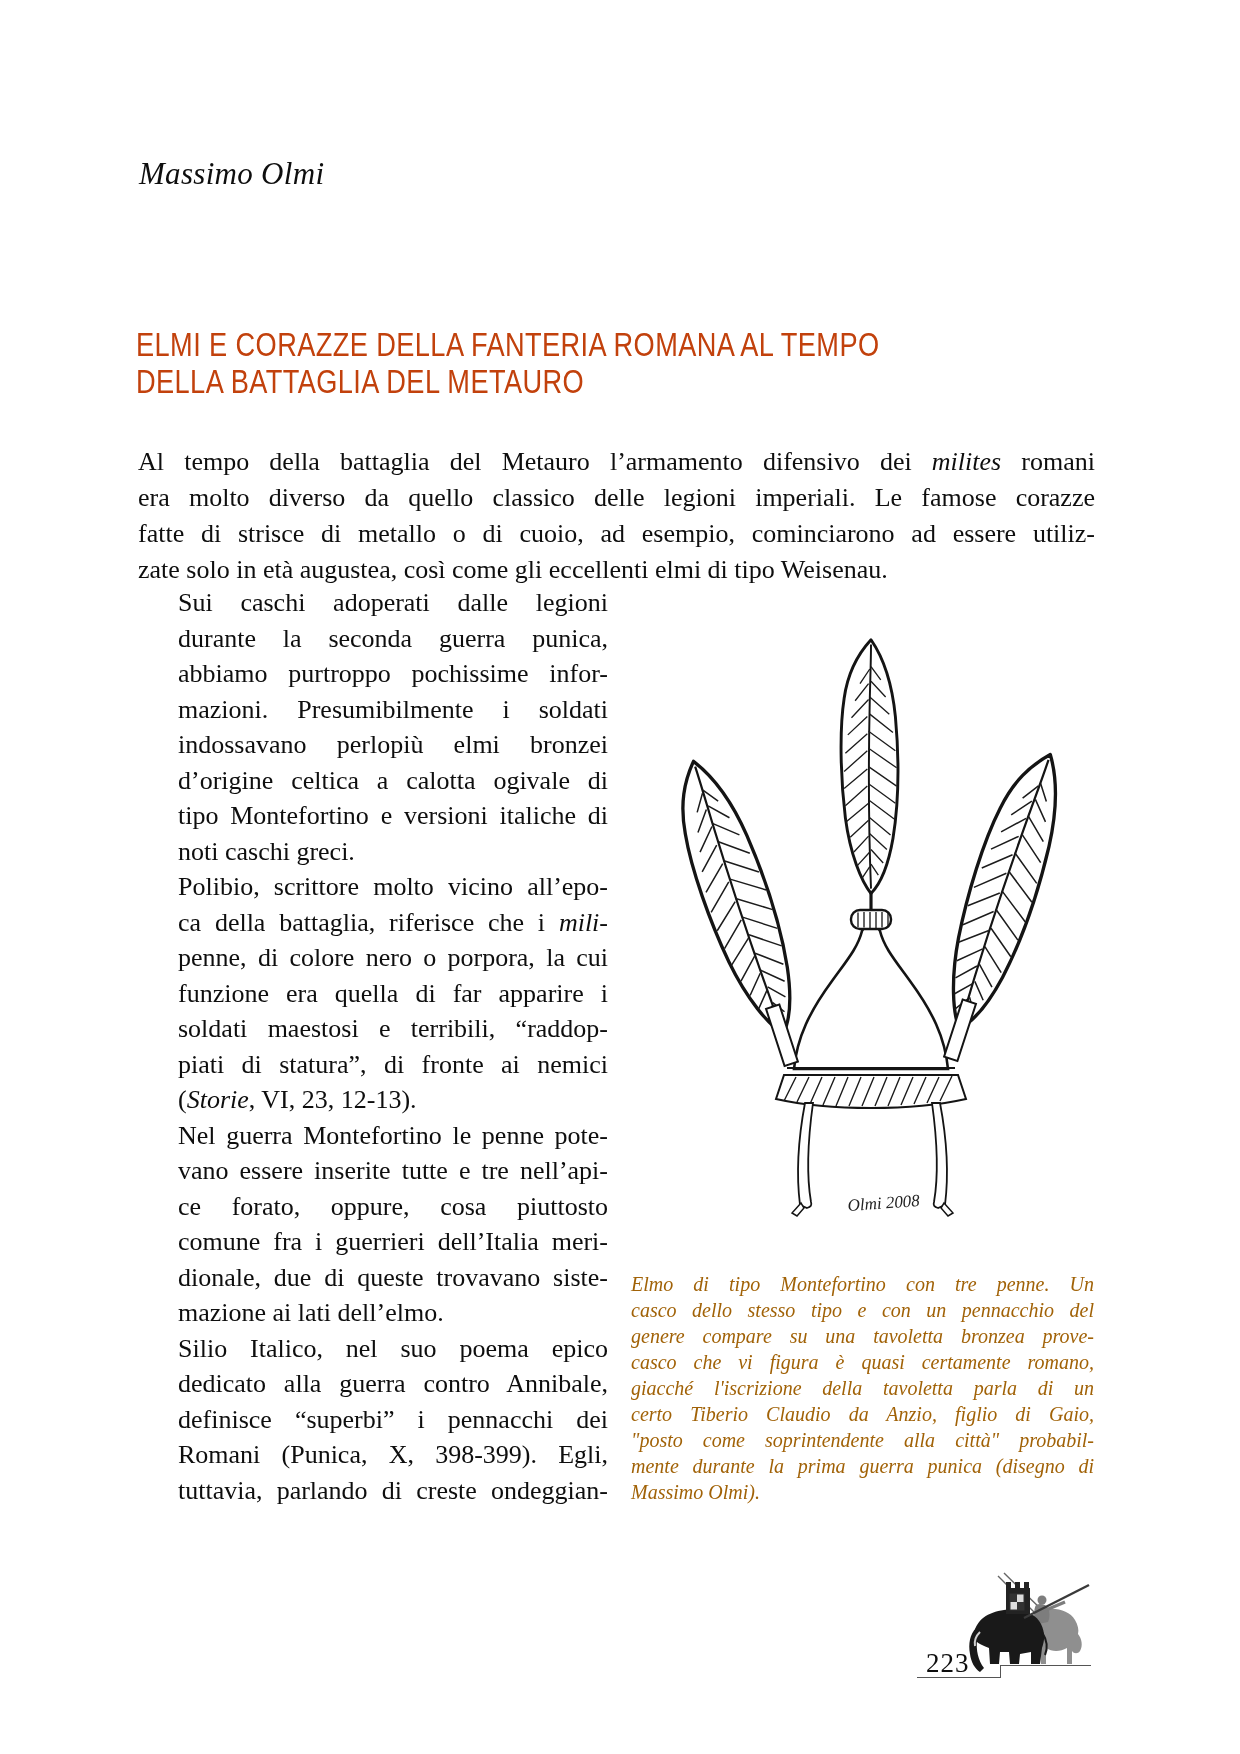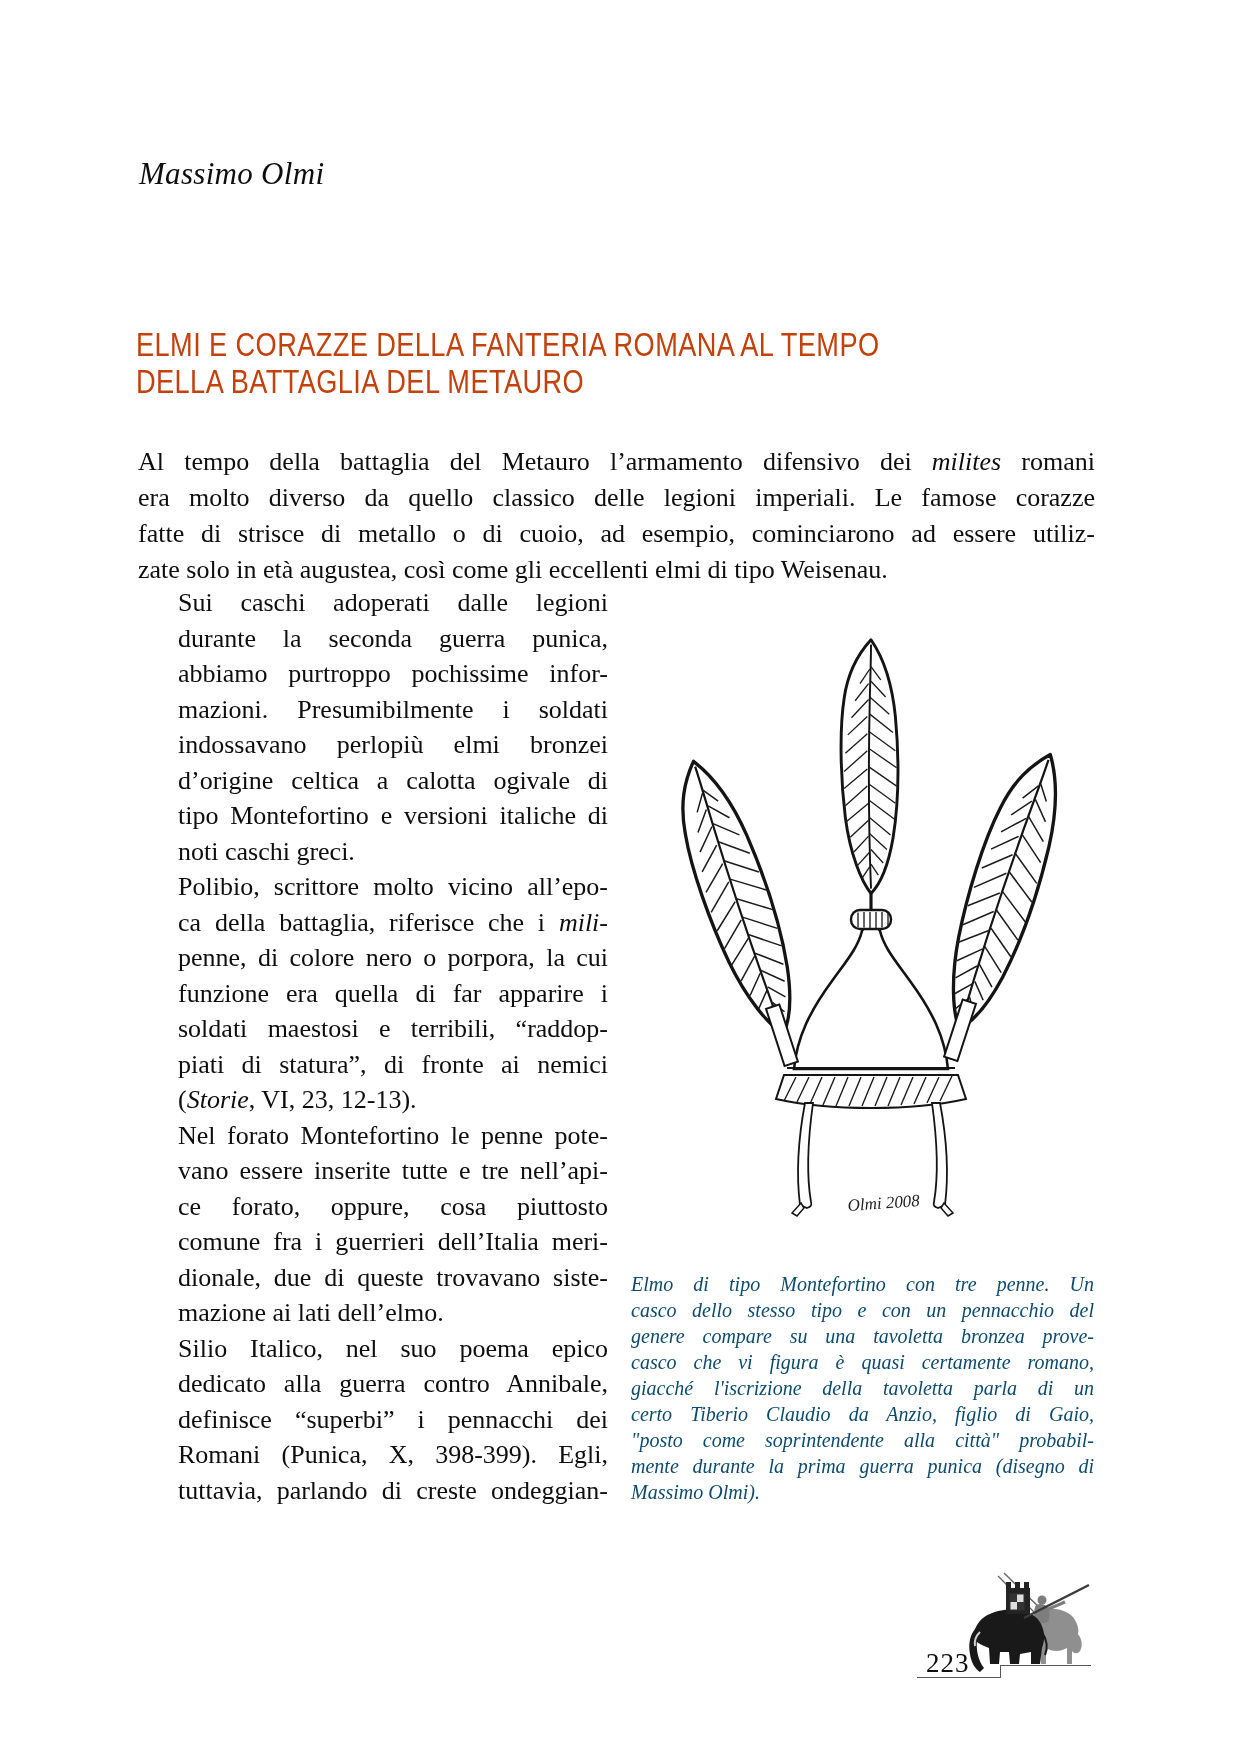--- a/index.html
+++ b/index.html
@@ -25,21 +25,21 @@
   .textblock .bline{
     text-align:justify;text-align-last:justify;white-space:normal;
   }
   .textblock .bline.nj{text-align:left;text-align-last:auto;}
   .intro{left:138px;top:444px;width:957px;font-size:26px;}
   .intro .bline{height:36px;line-height:36px;}
   .leftcol{left:138px;top:585px;width:430px;font-size:26px;margin-left:40px;}
   .leftcol .bline{height:35.5px;line-height:35.5px;}
   .figurebox{position:absolute;left:600px;top:555px;width:500px;height:690px;}
   .caption{
-    left:631px;top:1271px;width:463px;font-size:20px;font-style:italic;color:#0c4a6e;
+    left:631px;top:1271px;width:463px;font-size:20px;font-style:italic;color:#a16207;
   }
   .caption .bline{height:26px;line-height:26px;}
   .pagenum{
     position:absolute;left:926px;top:1648px;font-size:27px;letter-spacing:1px;
   }
   .footrule{position:absolute;background:#555;}
   .rule-a{left:917px;top:1677px;width:84px;height:1px;}
   .rule-step{left:1000px;top:1665px;width:1px;height:13px;}
   .rule-b{left:1000px;top:1665px;width:91px;height:1px;}
   .logobox{position:absolute;left:968px;top:1562px;width:126px;height:112px;}
@@ -73,21 +73,21 @@
       <div class="bline">d’origine celtica a calotta ogivale di</div>
       <div class="bline">tipo Montefortino e versioni italiche di</div>
       <div class="bline nj">noti caschi greci.</div>
       <div class="bline">Polibio, scrittore molto vicino all’epo-</div>
       <div class="bline">ca della battaglia, riferisce che i <i>mili-</i></div>
       <div class="bline">penne, di colore nero o porpora, la cui</div>
       <div class="bline">funzione era quella di far apparire i</div>
       <div class="bline">soldati maestosi e terribili, “raddop-</div>
       <div class="bline">piati di statura”, di fronte ai nemici</div>
       <div class="bline nj">(<i>Storie</i>, VI, 23, 12-13).</div>
-      <div class="bline">Nel forato Montefortino le penne pote-</div>
+      <div class="bline">Nel guerra Montefortino le penne pote-</div>
       <div class="bline">vano essere inserite tutte e tre nell’api-</div>
       <div class="bline">ce forato, oppure, cosa piuttosto</div>
       <div class="bline">comune fra i guerrieri dell’Italia meri-</div>
       <div class="bline">dionale, due di queste trovavano siste-</div>
       <div class="bline nj">mazione ai lati dell’elmo.</div>
       <div class="bline">Silio Italico, nel suo poema epico</div>
       <div class="bline">dedicato alla guerra contro Annibale,</div>
       <div class="bline">definisce “superbi” i pennacchi dei</div>
       <div class="bline">Romani (Punica, X, 398-399). Egli,</div>
       <div class="bline">tuttavia, parlando di creste ondeggian-</div>

